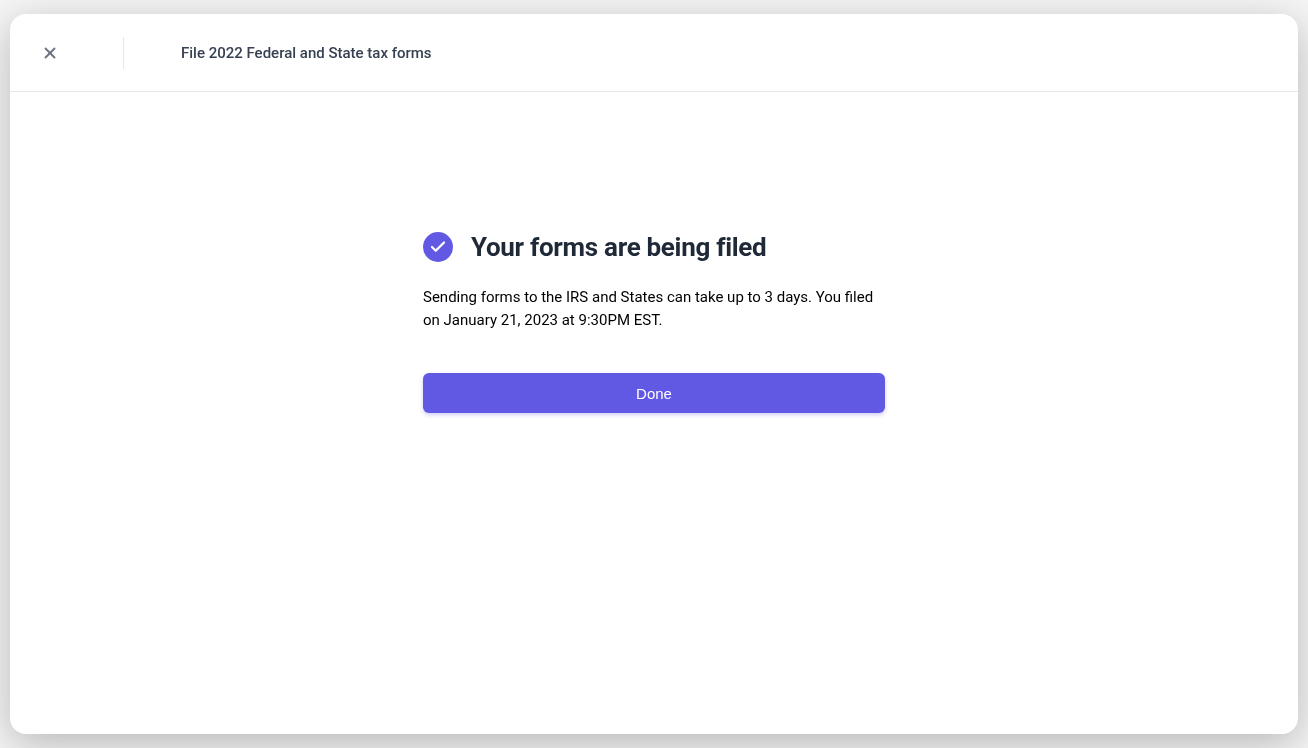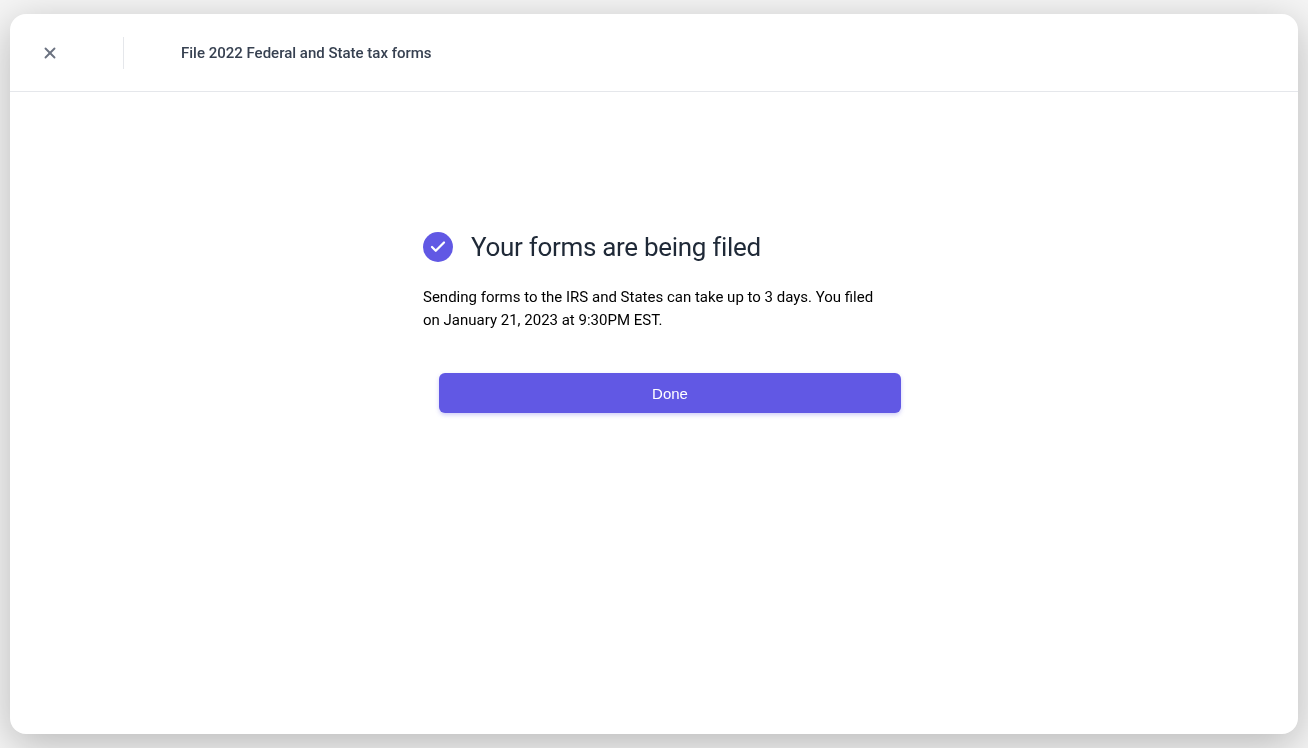--- a/index.html
+++ b/index.html
@@ -99,21 +99,21 @@
     }
     
     .check-badge svg {
       width: 18px;
       height: 18px;
       color: #ffffff;
     }
     
     .main-title {
       font-size: 26px;
-      font-weight: 400;
+      font-weight: 700;
       color: #1f2937;
       letter-spacing: -0.3px;
     }
     
     .description {
       font-size: 15px;
       line-height: 1.5;
       color: #000000;
       margin-bottom: 42px;
     }
@@ -122,21 +122,20 @@
       width: 100%;
       height: 40px;
       background: #6158e4;
       color: #ffffff;
       border: none;
       border-radius: 6px;
       font-size: 15px;
       font-weight: 500;
       cursor: pointer;
       box-shadow: 0 2px 4px rgba(97, 88, 228, 0.3);
-      margin-left: 16px;
     }
   </style>
 </head>
 <body>
 
 <div class="modal">
   <div class="header">
     <button class="close-btn">
       <svg viewBox="0 0 24 24" fill="none" stroke="currentColor" stroke-width="2.5" stroke-linecap="round">
         <line x1="18" y1="6" x2="6" y2="18"></line>

